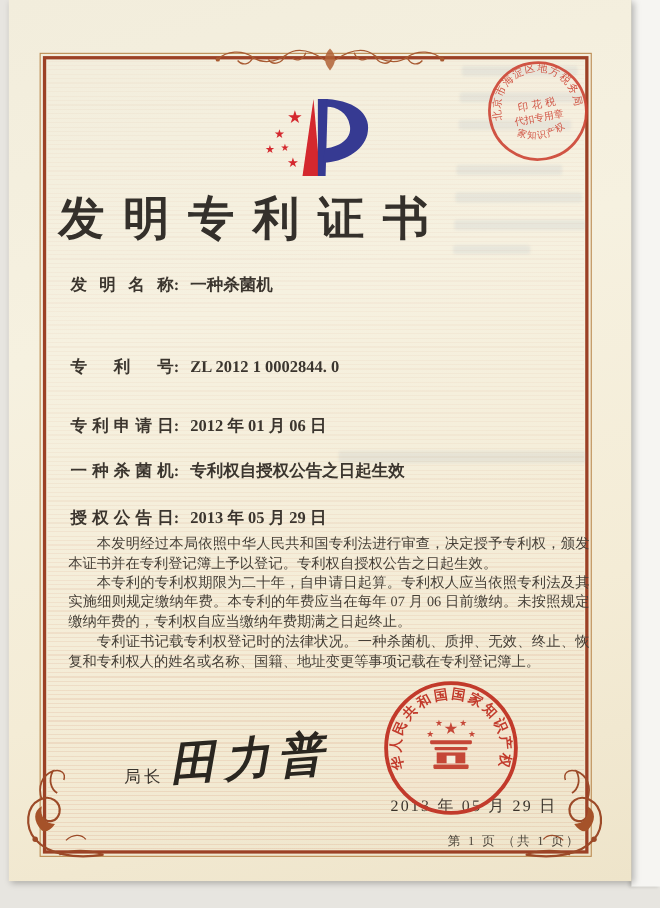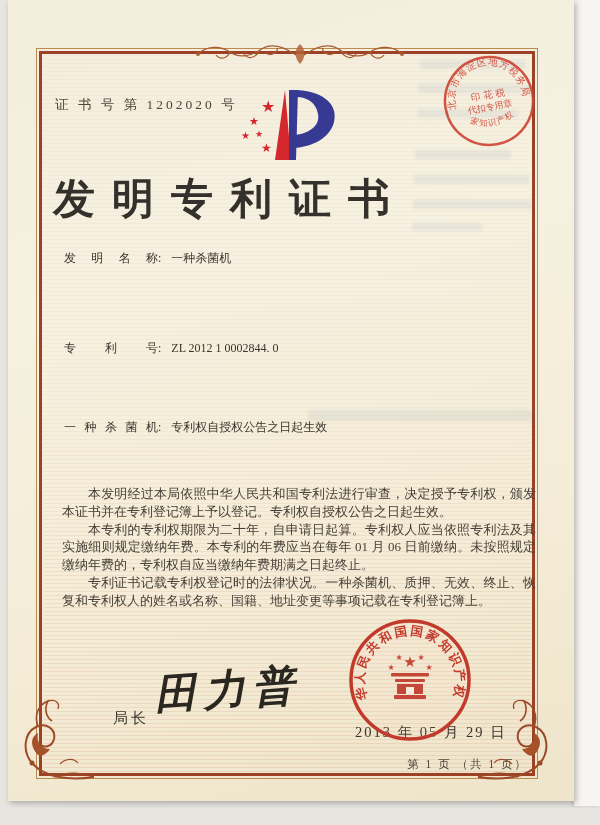--- a/index.html
+++ b/index.html
@@ -31,26 +31,26 @@
     mask-image:linear-gradient(180deg,rgba(0,0,0,0.22) 0%,rgba(0,0,0,0.28) 45%,rgba(0,0,0,0.7) 80%,rgba(0,0,0,0.85) 100%);
   }
   .bleed{position:absolute;background:rgba(110,135,175,0.10);filter:blur(1.5px);border-radius:2px;}
   .cert-no{position:absolute;left:47px;top:96px;font-size:13.5px;letter-spacing:3px;color:#4d463c;white-space:nowrap;}
   .logo{position:absolute;left:225px;top:84px;}
   .tax-stamp{position:absolute;left:433px;top:53px;transform:rotate(-10deg);opacity:0.9;}
   .title{
     position:absolute;left:28px;top:171px;width:520px;text-align:left;
     font-size:42px;font-weight:700;letter-spacing:17px;text-indent:17px;color:#34302b;
   }
-  .field{position:absolute;left:56px;font-size:12px;color:#3b352e;white-space:nowrap;}
+  .field{position:absolute;left:56px;font-size:15px;color:#3b352e;white-space:nowrap;font-weight:bold;}
   .flabel{display:inline-block;width:94px;text-align:justify;text-align-last:justify;}
   .fcolon{display:inline-block;margin-right:10px;}
   .legal{position:absolute;left:54px;top:485px;width:474px;font-size:13px;line-height:17.8px;text-align:justify;color:#453f37;}
   .legal p{margin:0;text-indent:2em;}
-  .sig-title{position:absolute;left:105px;top:697px;font-size:15px;letter-spacing:3px;color:#3b352e;margin-top:12px;}
+  .sig-title{position:absolute;left:105px;top:697px;font-size:15px;letter-spacing:3px;color:#3b352e;}
   .sig-name{
     position:absolute;left:146px;top:662px;font-size:42px;font-weight:700;font-style:italic;
     letter-spacing:7px;color:#2a2620;transform:rotate(-4deg);
   }
   .office-seal{position:absolute;left:339px;top:617px;z-index:4;}
   .issue-date{position:absolute;left:347px;top:723px;font-size:14.5px;letter-spacing:2px;color:#3a332b;z-index:3;white-space:nowrap;}
   .footer{position:absolute;left:0;top:757px;width:520px;text-align:right;font-size:11.5px;letter-spacing:2px;color:#4d463c;}
   .crest{position:absolute;left:182px;top:41px;}
   .corner-l{position:absolute;left:0;top:692px;}
   .corner-r{position:absolute;left:464px;top:692px;transform:scaleX(-1);}
@@ -84,21 +84,20 @@
         <path d="M106,14 C90,3 78,3 70,9 C60,16 48,17 40,11 C30,4 16,5 8,13"></path>
         <path d="M70,9 c-4,8 -12,10 -16,4"></path>
         <path d="M40,11 c-3,7 -10,8 -14,3"></path>
         <path d="M88,7 c-2,6 -8,8 -12,5"></path>
         <circle cx="8" cy="13" r="2" fill="#a85a32" stroke="none"></circle>
       </g>
       <use href="#crest-half" transform="translate(220,0) scale(-1,1)"></use>
     </g>
   </svg>
 
-  <div class="cert-no">证 书 号 第 1202020 号</div>
 
   <svg class="logo" width="116" height="84" viewBox="0 0 116 84">
     <text x="28" y="28" font-size="16" fill="#d4282e">★</text>
     <text x="16" y="41" font-size="11" fill="#d4282e">★</text>
     <text x="8" y="55" font-size="10" fill="#d4282e">★</text>
     <text x="22" y="53" font-size="9" fill="#d4282e">★</text>
     <text x="28" y="68" font-size="12" fill="#d4282e">★</text>
     <polygon points="52,6 58,76 42,76" fill="#d4282e"></polygon>
     <polygon points="56,6 65,6 63,76 56,76" fill="#363a92"></polygon>
     <path d="M64,6 C93,8 105,22 101,38 C97,54 79,63 61,64 L62,51 C79,49 87,40 85,30 C83,18 73,13 64,13 Z" fill="#363a92"></path>
@@ -118,30 +117,36 @@
     </text>
     <text x="48" y="45" font-size="9.5" fill="#cd4434" text-anchor="middle">印 花 税</text>
     <text x="48" y="57" font-size="9" fill="#cd4434" text-anchor="middle">代扣专用章</text>
   </svg>
 
   <div class="title">发明专利证书</div>
 
   <div class="field" style="top:250px;">
     <span class="flabel">发明名称</span><span class="fcolon">:</span><span class="fvalue">一种杀菌机</span>
   </div>
-  <div class="field" style="top:340px;">
+  <div class="field" style="top:324px;">
     <span class="flabel">专利号</span><span class="fcolon">:</span><span class="fvalue">ZL 2012 1 0002844. 0</span>
+  </div>
+  <div class="field" style="top:378px;">
+    <span class="flabel">专利申请日</span><span class="fcolon">:</span><span class="fvalue">2012 年 01 月 06 日</span>
   </div>
   <div class="field" style="top:419px;">
     <span class="flabel">一种杀菌机</span><span class="fcolon">:</span><span class="fvalue">专利权自授权公告之日起生效</span>
   </div>
+  <div class="field" style="top:461px;">
+    <span class="flabel">授权公告日</span><span class="fcolon">:</span><span class="fvalue">2013 年 05 月 29 日</span>
+  </div>
 
   <div class="legal">
     <p>本发明经过本局依照中华人民共和国专利法进行审查，决定授予专利权，颁发本证书并在专利登记簿上予以登记。专利权自授权公告之日起生效。</p>
-    <p>本专利的专利权期限为二十年，自申请日起算。专利权人应当依照专利法及其实施细则规定缴纳年费。本专利的年费应当在每年 01 月 06 日前缴纳。未按照规定缴纳年费的，专利权自应当缴纳年费期满之日起终止。</p>
+    <p>本专利的专利权期限为二十年，自申请日起算。专利权人应当依照专利法及其实施细则规定缴纳年费。本专利的年费应当在每年 07 月 06 日前缴纳。未按照规定缴纳年费的，专利权自应当缴纳年费期满之日起终止。</p>
     <p>专利证书记载专利权登记时的法律状况。一种杀菌机、质押、无效、终止、恢复和专利权人的姓名或名称、国籍、地址变更等事项记载在专利登记簿上。</p>
   </div>
 
   <div class="sig-title">局长</div>
   <div class="sig-name">田力普</div>
 
   <svg class="office-seal" width="126" height="126" viewBox="0 0 126 126">
     <circle cx="63" cy="63" r="59" fill="rgba(250,220,210,0.08)" stroke="#c23a2b" stroke-width="3.5"></circle>
     <defs>
       <path id="sealArc" d="M 22,85 A 46,46 0 1 1 104,85"></path>

